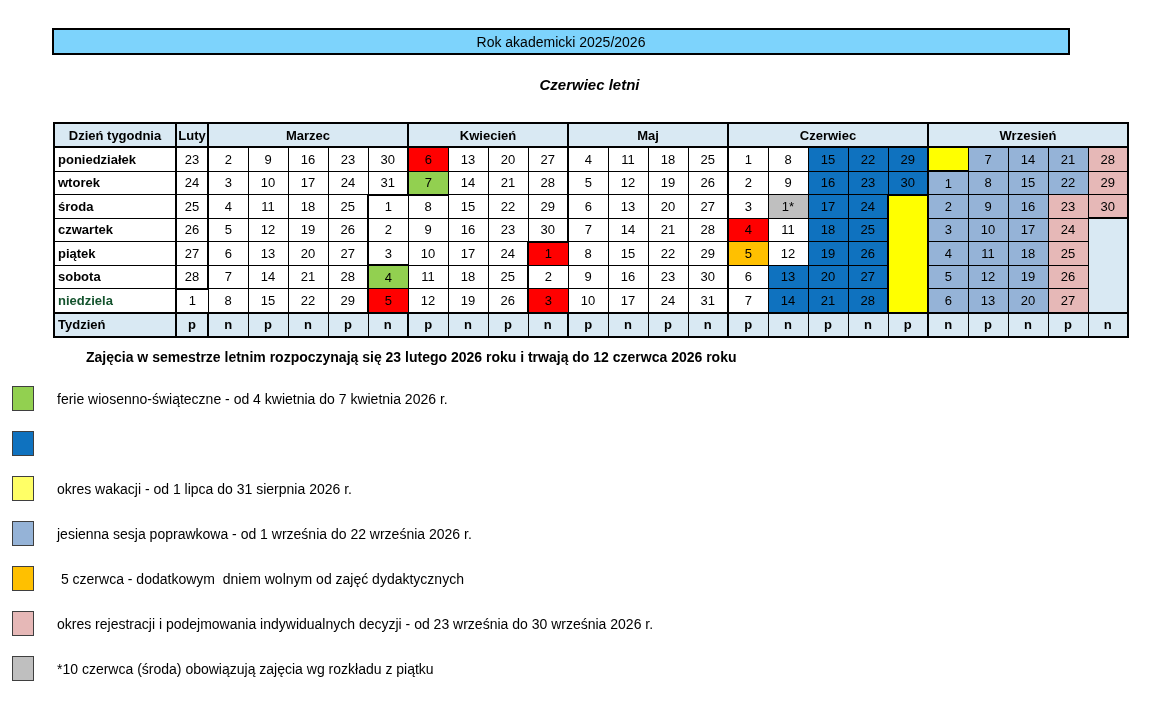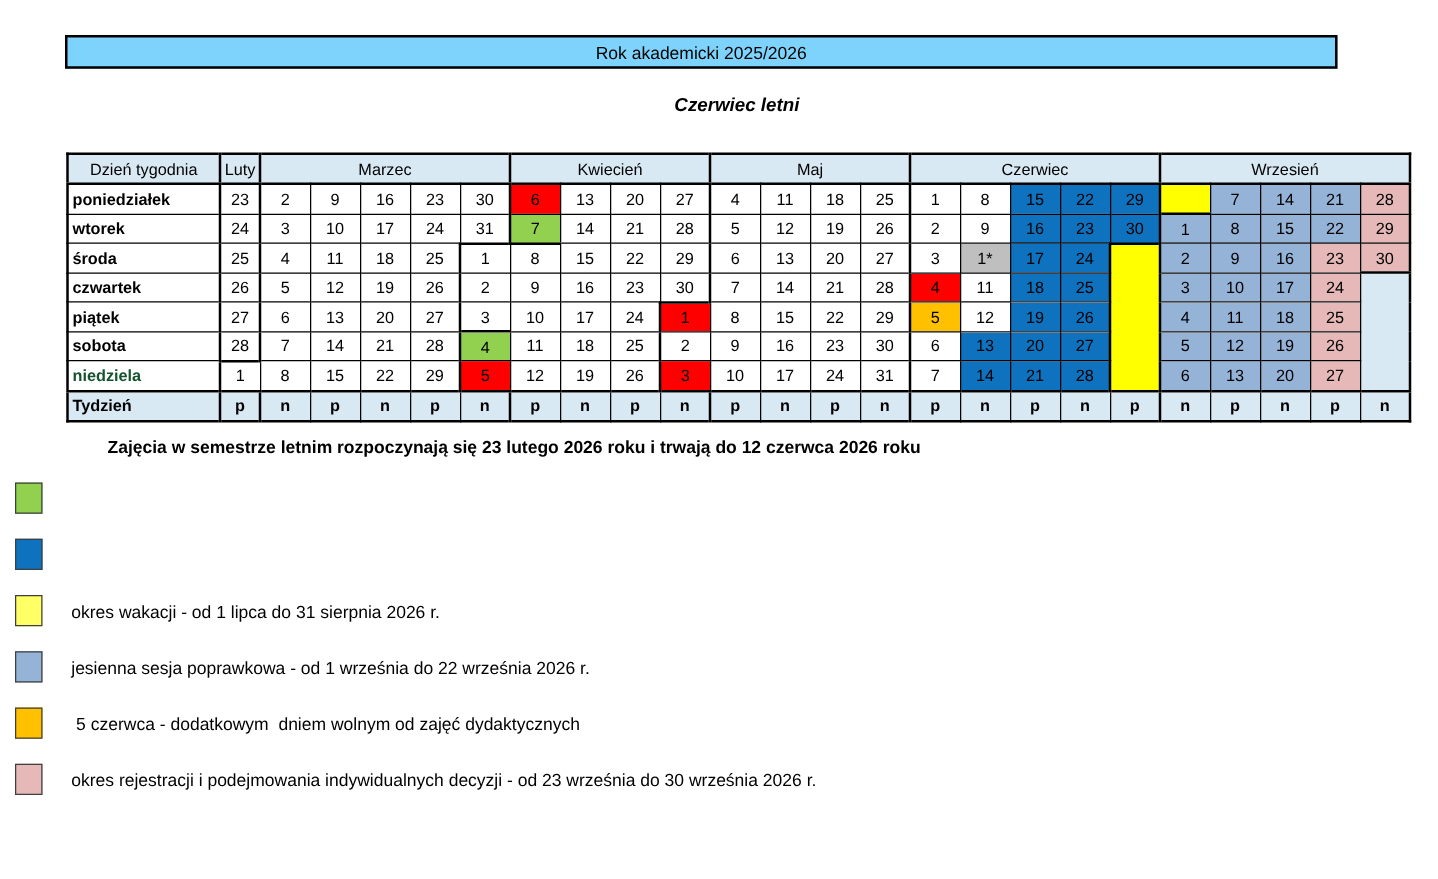--- a/index.html
+++ b/index.html
@@ -23,21 +23,21 @@
     position:absolute;left:53px;top:122px;
     border-collapse:collapse;table-layout:fixed;
     border:2.5px solid #000;
   }
   #cal-table td,#cal-table th{
     border:1px solid #000;height:22px;padding:0;margin:0;
     font-size:13px;text-align:center;overflow:hidden;white-space:nowrap;
     font-weight:normal;
   }
   #cal-table th{
-    background:#d9e9f3;font-weight:normal;border-bottom:2.5px solid #000;
+    background:#d9e9f3;font-weight:bold;border-bottom:2.5px solid #000;
   }
   #cal-table th.mh{border-left:2.5px solid #000;text-align:center;}
   #cal-table td.day{
     text-align:left;padding-left:3px;font-weight:bold;background:#fff;
     border-right:2.5px solid #000;
   }
   #cal-table td.redtext{color:#14532d;}
   #cal-table tr.week td{
     background:#d9e9f3;font-weight:bold;border-top:2.5px solid #000;
   }
@@ -325,33 +325,38 @@
         <td>n</td>
       </tr>
     </tbody>
   </table>
 
 <div id="note">Zajęcia w semestrze letnim rozpoczynają się 23 lutego 2026 roku i trwają do 12 czerwca 2026 roku</div>
 
 <div id="legend">
     <div class="legend-item">
       <span class="legend-swatch" style="background: rgb(146, 208, 80);"></span>
+      <span class="legend-label">ferie wiosenno-świąteczne - od 4 kwietnia do 7 kwietnia 2026 r.</span>
     </div>
     <div class="legend-item">
       <span class="legend-swatch" style="background: rgb(15, 114, 191);"></span>
     </div>
     <div class="legend-item">
       <span class="legend-swatch" style="background: rgb(255, 255, 102);"></span>
       <span class="legend-label">okres wakacji - od 1 lipca do 31 sierpnia 2026 r.</span>
     </div>
     <div class="legend-item">
       <span class="legend-swatch" style="background: rgb(149, 179, 215);"></span>
       <span class="legend-label">jesienna sesja poprawkowa - od 1 września do 22 września 2026 r.</span>
     </div>
     <div class="legend-item">
       <span class="legend-swatch" style="background: rgb(255, 192, 0);"></span>
       <span class="legend-label"> 5 czerwca - dodatkowym  dniem wolnym od zajęć dydaktycznych</span>
     </div>
     <div class="legend-item">
       <span class="legend-swatch" style="background: rgb(230, 184, 183);"></span>
       <span class="legend-label">okres rejestracji i podejmowania indywidualnych decyzji - od 23 września do 30 września 2026 r.</span>
     </div>
+    <div class="legend-item">
+      <span class="legend-swatch" style="background: rgb(191, 191, 191);"></span>
+      <span class="legend-label">*10 czerwca (środa) obowiązują zajęcia wg rozkładu z piątku</span>
+    </div>
   </div>
 
 </body></html>

